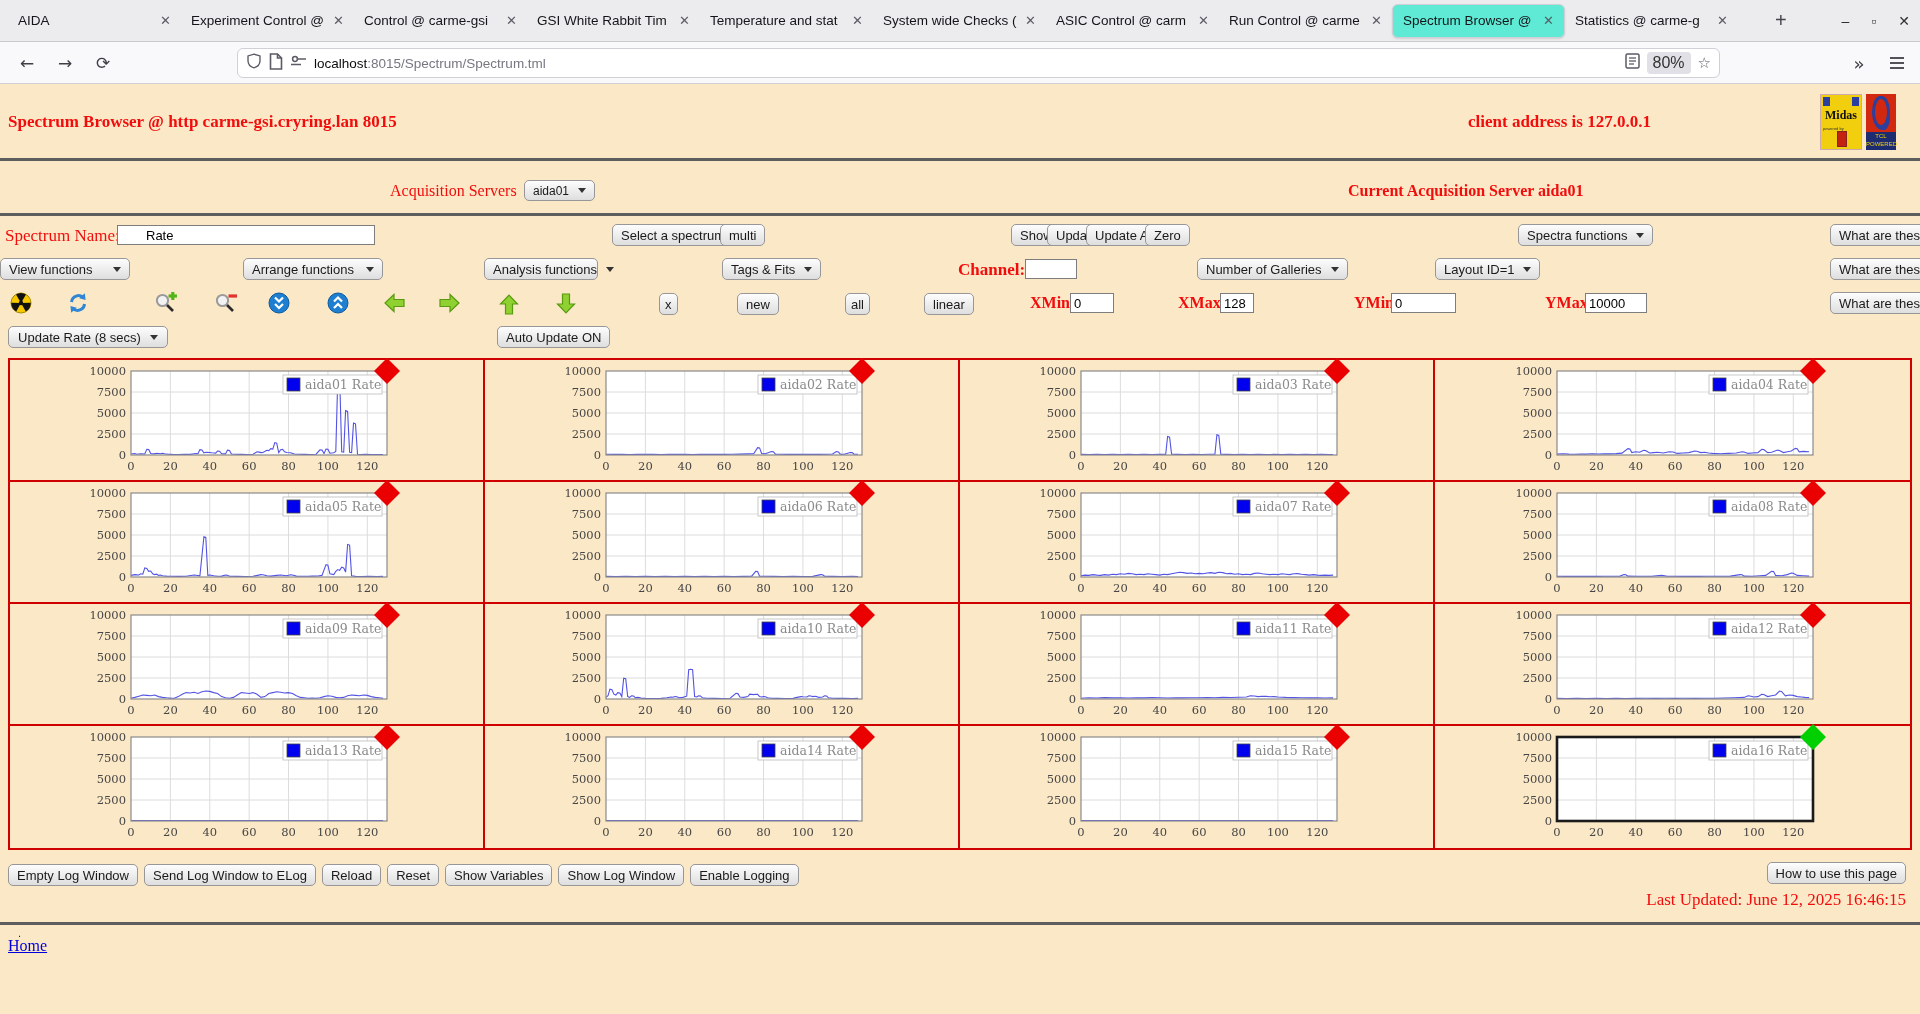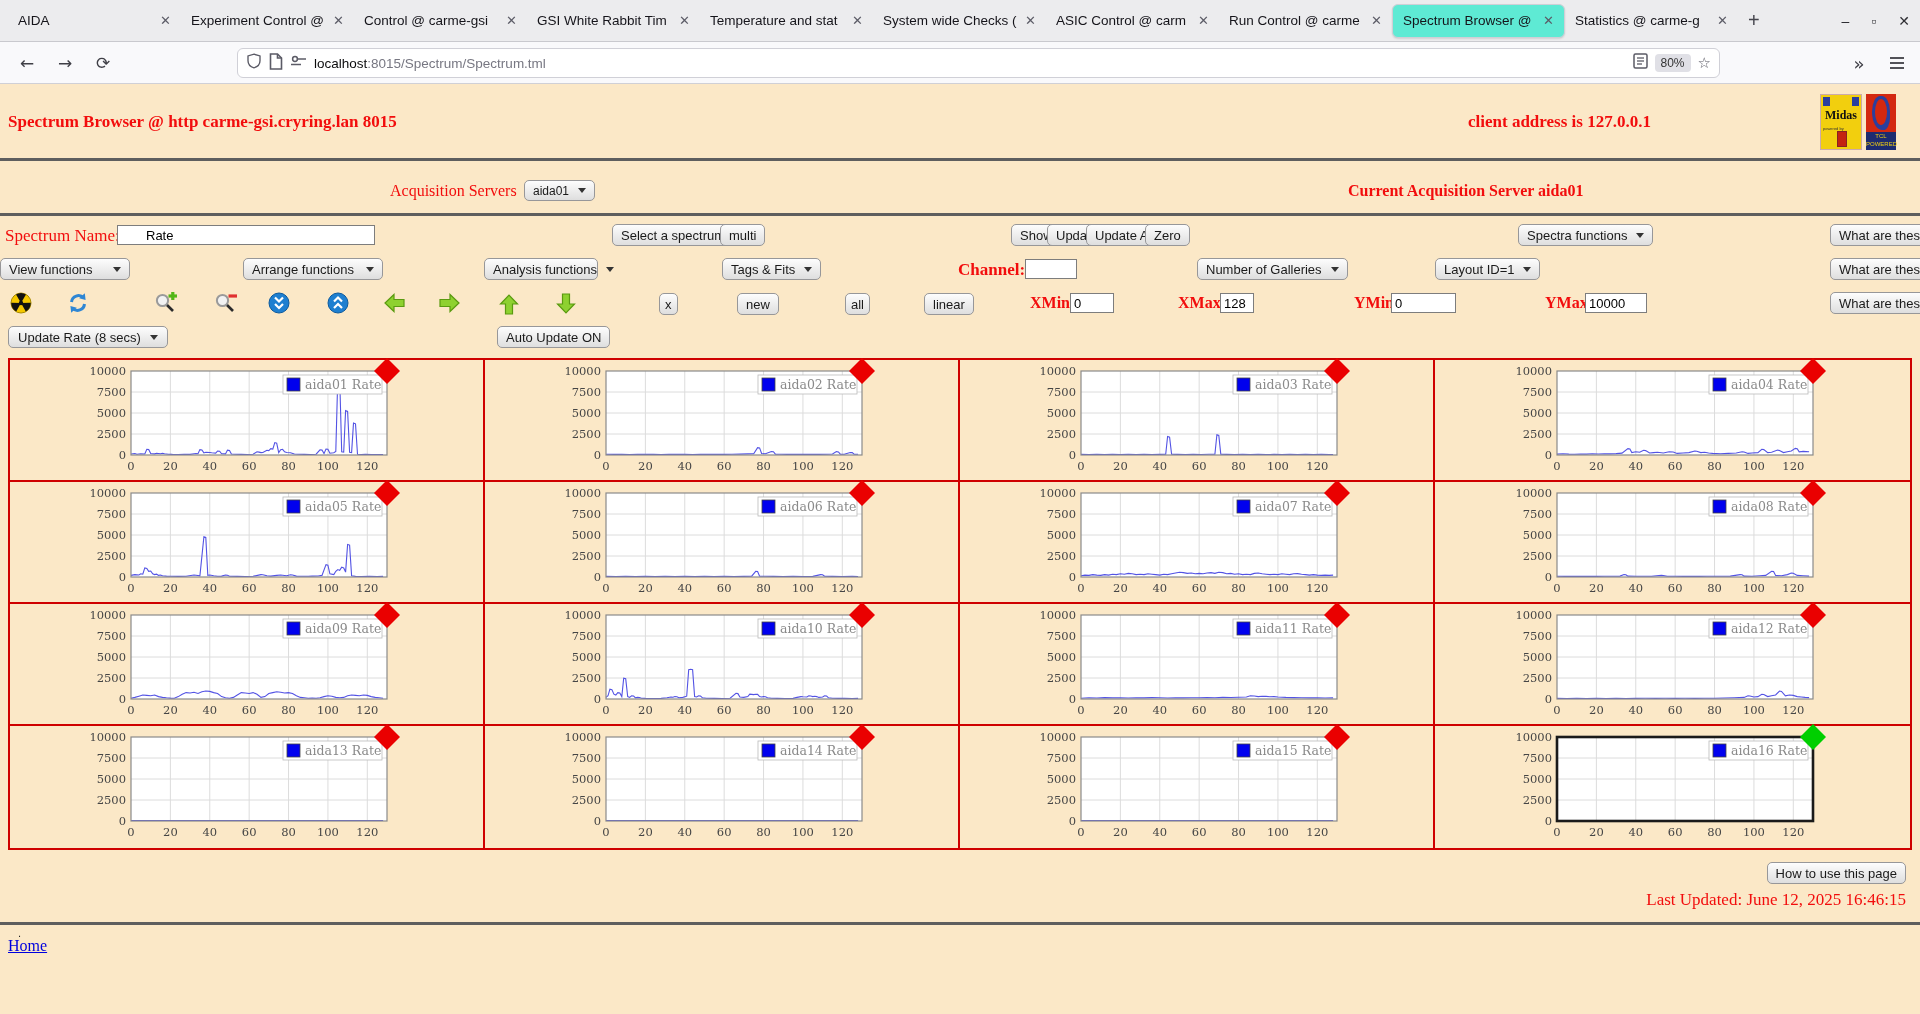--- a/index.html
+++ b/index.html
@@ -1,34 +1,34 @@
 <!DOCTYPE html>
 <html><head>
 <meta charset="utf-8">
 <style>
   * { margin:0; padding:0; box-sizing:border-box; }
   html,body { width:1920px; height:1014px; overflow:hidden; background:#fbe8c7; }
   body { font-family:"Liberation Sans", sans-serif; }
 
   
-  .tabbar { position:relative; width:1920px; height:42px; background:#ececee; border-bottom:1px solid #c9c9ce; display:flex; align-items:center; }
+  .tabbar { position:relative; width:1920px; height:42px; background:#ececee; border-bottom:1px solid #c9c9ce; display:flex; align-items:center;gap:27px; }
   .tabs { display:flex; height:42px; align-items:center; padding-left:8px; }
   .tab { width:173px; height:34px; margin-top:0; display:flex; align-items:center; border-radius:6px; padding:0 6px 0 10px; color:#15141a; font-size:13.5px; position:relative; }
   .tab .ttl { flex:1; white-space:nowrap; overflow:hidden; }
   .tab .cls { color:#5b5b66; font-size:13px; padding:0 4px; }
   .tab.active { background:#5eead4; border:1px solid #cfcfd6; box-shadow:0 1px 2px rgba(0,0,0,.12); }
   .newtab { font-size:20px; color:#45454d; padding:0 10px; }
   .wincontrols { position:absolute; right:10px; top:0; height:42px; display:flex; align-items:center; gap:22px; color:#2e2e33; font-size:14px; }
   .navbar { position:relative; width:1920px; height:42px; background:#f9f9fb; border-bottom:1px solid #d0d0d6; }
   .navic { position:absolute; top:8px; width:26px; height:26px; display:flex; align-items:center; justify-content:center; color:#3f3f46; font-size:17px; font-family:"DejaVu Sans",sans-serif; }
   .urlbar { position:absolute; left:237px; top:6px; width:1483px; height:30px; background:#ffffff; border:1px solid #d0d0d7; border-radius:6px; display:flex; align-items:center; padding:0 8px; gap:7px; }
   .urlbar .url { font-size:13.5px; color:#0c0c0d; white-space:nowrap; }
   .urlbar .url .rest { color:#777782; }
   .urlbar .grow { flex:1; }
-  .zoombadge { background:#e0e0e6; border-radius:4px; font-size:12px; color:#333; padding:2px 6px; }
+  .zoombadge { background:#e0e0e6; border-radius:4px; font-size:16px; color:#333; padding:2px 6px; }
   .star { color:#5b5b66; font-size:15px; font-family:"DejaVu Sans",sans-serif; }
 
   
   .page { position:relative; width:1920px; height:930px; background:#fbe8c7; }
   .abs { position:absolute; }
   .rlab { font-family:"Liberation Serif", serif; color:#f20d0d; font-size:16px; }
   .rlab.b { font-weight:bold; }
   .hrule { position:absolute; left:0; width:1920px; height:3px; background:#5e5e5e; }
   .btn { display:inline-flex; align-items:center; justify-content:center; background:linear-gradient(#fdfdfd,#dedede); border:1px solid #979799; border-radius:5px; height:22px; padding:0 8px; font-size:13px; color:#1a1a1a; white-space:nowrap; }
   .sel { display:inline-flex; align-items:center; background:linear-gradient(#fdfdfd,#dedede); border:1px solid #979799; border-radius:5px; height:22px; padding:0 8px; font-size:13px; color:#1a1a1a; white-space:nowrap; }
@@ -789,18 +789,27 @@
           <text x="240.92307692307693" y="105" text-anchor="middle" class="axlbl">100</text>
           <text x="280.3076923076923" y="105" text-anchor="middle" class="axlbl">120</text>
           <rect x="196" y="10" width="99" height="19" fill="#ffffff" stroke="#bbbbbb" stroke-width="0.8"></rect>
           <rect x="200" y="13" width="13" height="13" fill="#0000ee" stroke="#444" stroke-width="0.8"></rect>
           <text x="218" y="24" class="leglbl">aida16 Rate</text>
           <polygon points="300,-7 313,6 300,19 287,6" fill="#00cf00"></polygon>
         </svg>
       </div>
     </div>
 
+  <div class="abs" style="left:8px;top:780px;display:flex;gap:6px" id="footbtns">
+      <button class="btn">Empty Log Window</button>
+      <button class="btn">Send Log Window to ELog</button>
+      <button class="btn">Reload</button>
+      <button class="btn">Reset</button>
+      <button class="btn">Show Variables</button>
+      <button class="btn">Show Log Window</button>
+      <button class="btn">Enable Logging</button>
+    </div>
   <button class="abs btn" style="right:14px;top:778px">How to use this page</button>
   <div class="abs rlab" style="right:14px;top:806px;font-size:17px">Last Updated: June 12, 2025 16:46:15</div>
   <div class="hrule" style="top:838px"></div>
   <div class="abs" style="left:18px;top:843px;font-size:11px;color:#222">.</div>
   <a class="abs homelink" style="left:8px;top:853px">Home</a>
 </div>
 
 </body></html>

